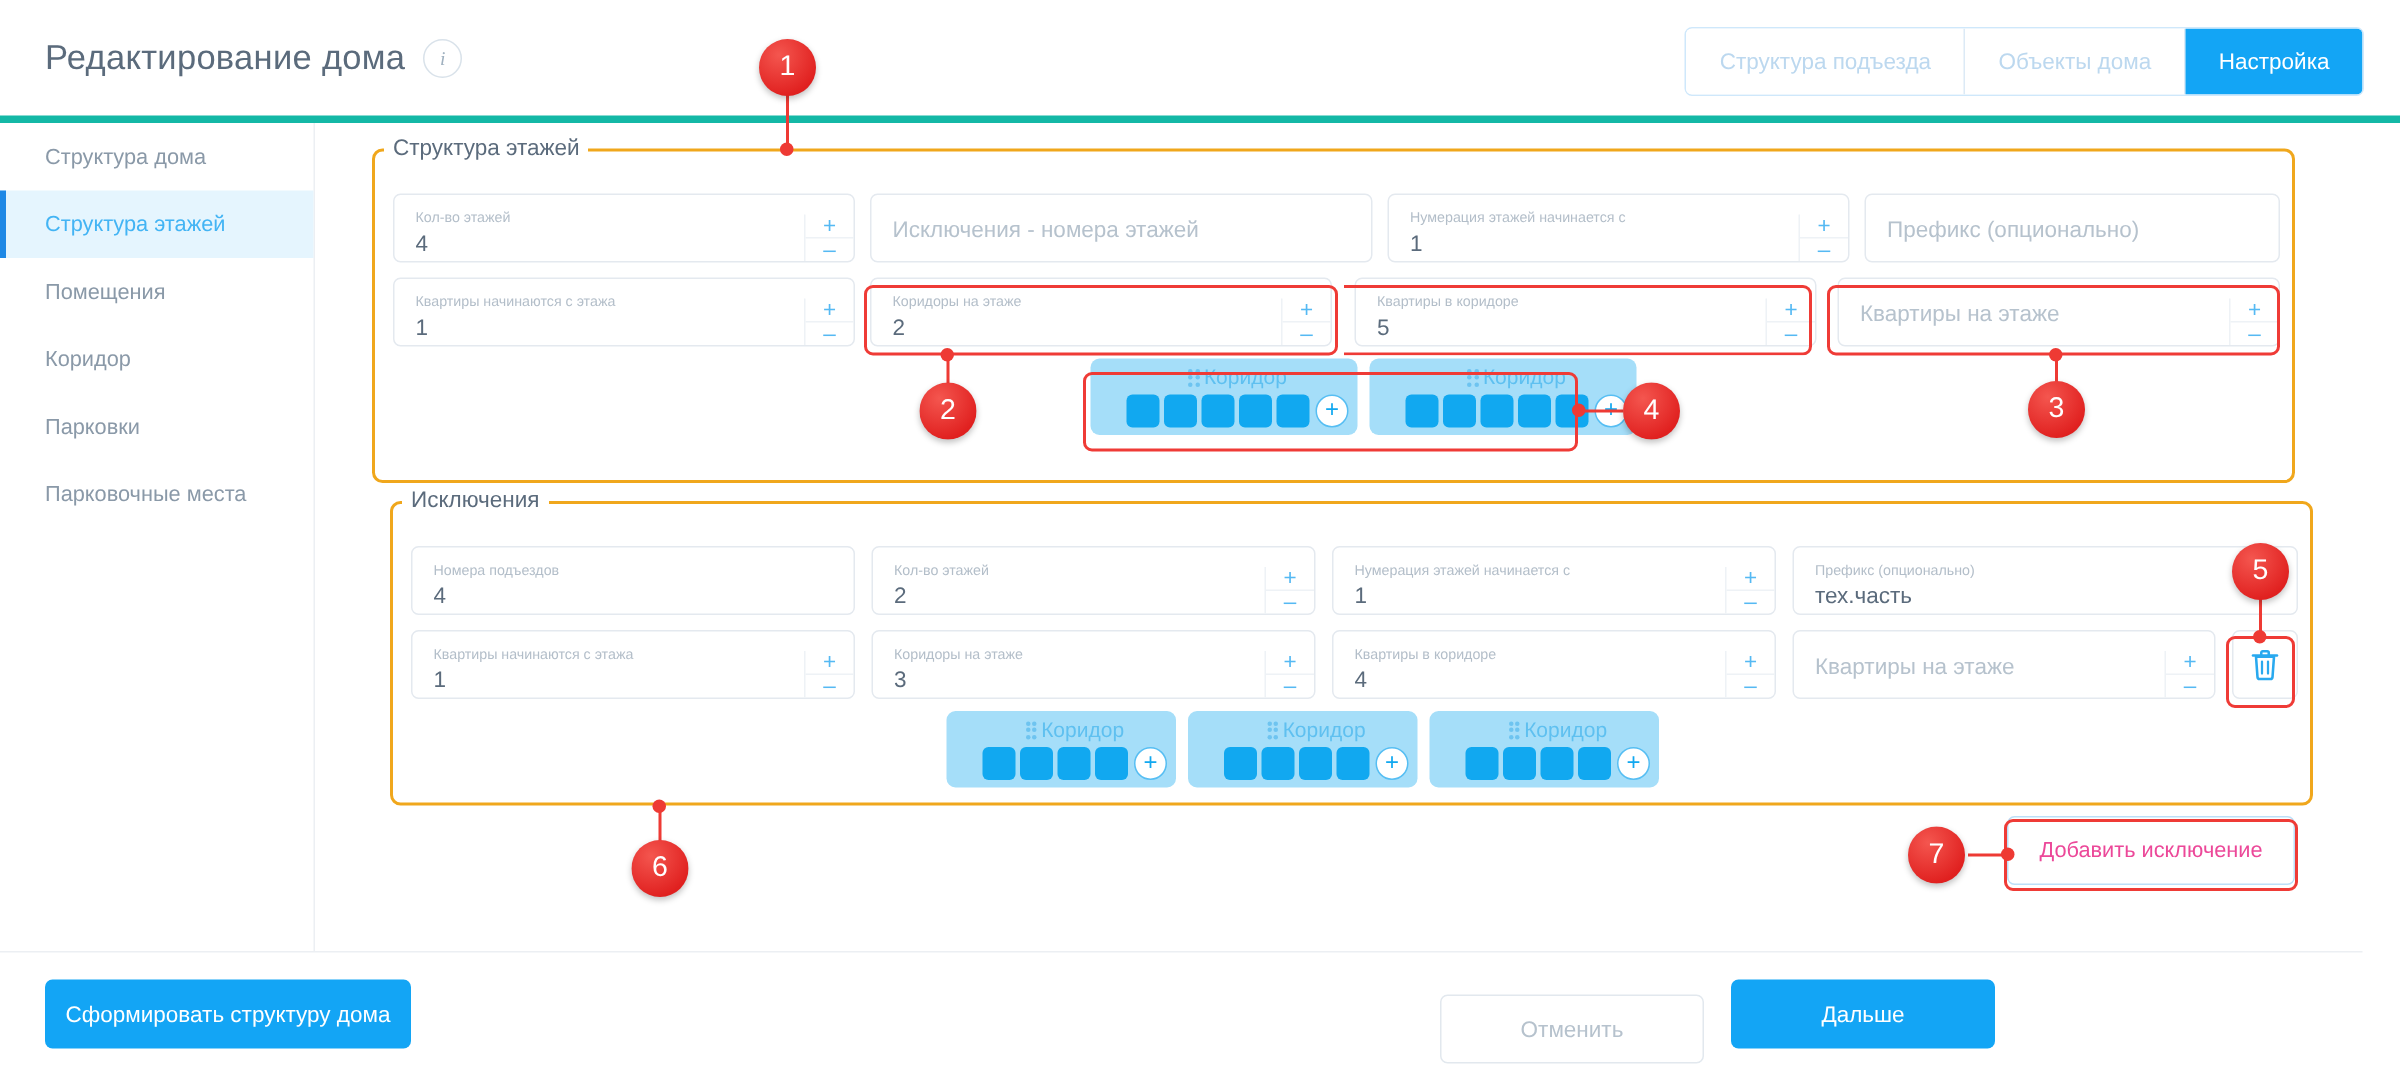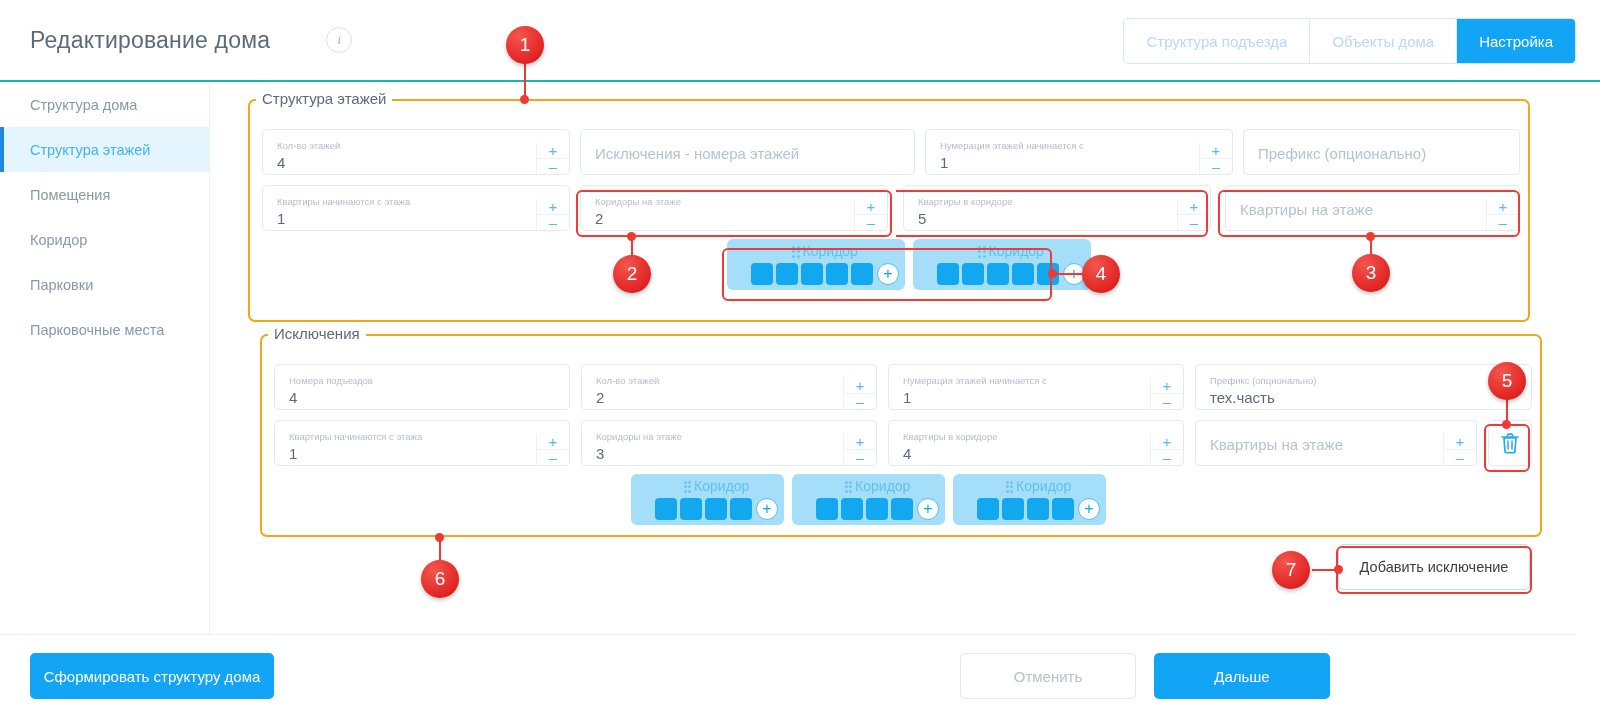--- a/index.html
+++ b/index.html
@@ -7,22 +7,22 @@
     width: 1600px; height: 724px;
     background: #ffffff;
     font-family: "Liberation Sans", sans-serif;
     overflow: hidden;
   }
   .app { position: relative; width: 1600px; height: 724px; background: #fff; }
 
   
   .header {
     position: absolute; top: 0; left: 0; width: 1600px; height: 82px;
-    background: #fff; border-bottom: 2px solid #14b8a6;
-    display: flex; align-items: center; gap: 44px;
+    background: #fff; border-bottom: 5px solid #14b8a6;
+    display: flex; align-items: center;
   }
   .page-title {
     margin-left: 30px; font-size: 23px; color: #5b6b7c; font-weight: 400;
     letter-spacing: .2px;
   }
   .info-badge {
     margin-left: 12px; width: 26px; height: 26px; border-radius: 50%;
     border: 1px solid #d9e2ea; color: #9fb0bf; font-size: 13px;
     font-style: italic; font-family: "Liberation Serif", serif;
     display: flex; align-items: center; justify-content: center;
@@ -120,36 +120,36 @@
     position: absolute; width: 44px; height: 46px; border: 1px solid #e4e9ef;
     border-radius: 5px; background: #fff; display: flex; align-items: center;
     justify-content: center;
   }
 
   
   .add-exception {
     position: absolute; left: 1128px; top: 462px; width: 192px; height: 46px;
     border: 1px solid #bcdff8; border-radius: 5px; background: #fff;
     display: flex; align-items: center; justify-content: center;
-    color: #404040; font-size: 14.5px;
+    color: #ec4899; font-size: 14.5px;
   }
 
   
   .footer {
     position: absolute; left: 0; top: 634px; width: 1575px; height: 90px;
     background: #fff; border-top: 1px solid #eceff3;
   }
   .btn {
     position: absolute; height: 46px; border-radius: 5px; display: flex;
     align-items: center; justify-content: center; font-size: 15px;
   }
   .btn-primary { background: #13a5f5; color: #fff; }
   .btn-ghost { background: #fff; border: 1px solid #e2e8ee; color: #b6c2cd; }
   #btn-generate { left: 30px; top: 18px; width: 244px; }
-  #btn-cancel { left: 960px; top: 18px; width: 176px; }
+  #btn-cancel { left: 960px; top: 28px; width: 176px; }
   #btn-next { left: 1154px; top: 18px; width: 176px; }
 
   
   .hl { position: absolute; border: 2px solid #ef3b36; border-radius: 6px; pointer-events: none; }
   .badge {
     position: absolute; width: 38px; height: 38px; border-radius: 50%;
     background: #e8262a; color: #fff; font-size: 19px;
     display: flex; align-items: center; justify-content: center;
     box-shadow: 0 2px 4px rgba(0,0,0,.25);
     background-image: radial-gradient(circle at 35% 28%, #f4564f 0%, #e0201f 75%);

